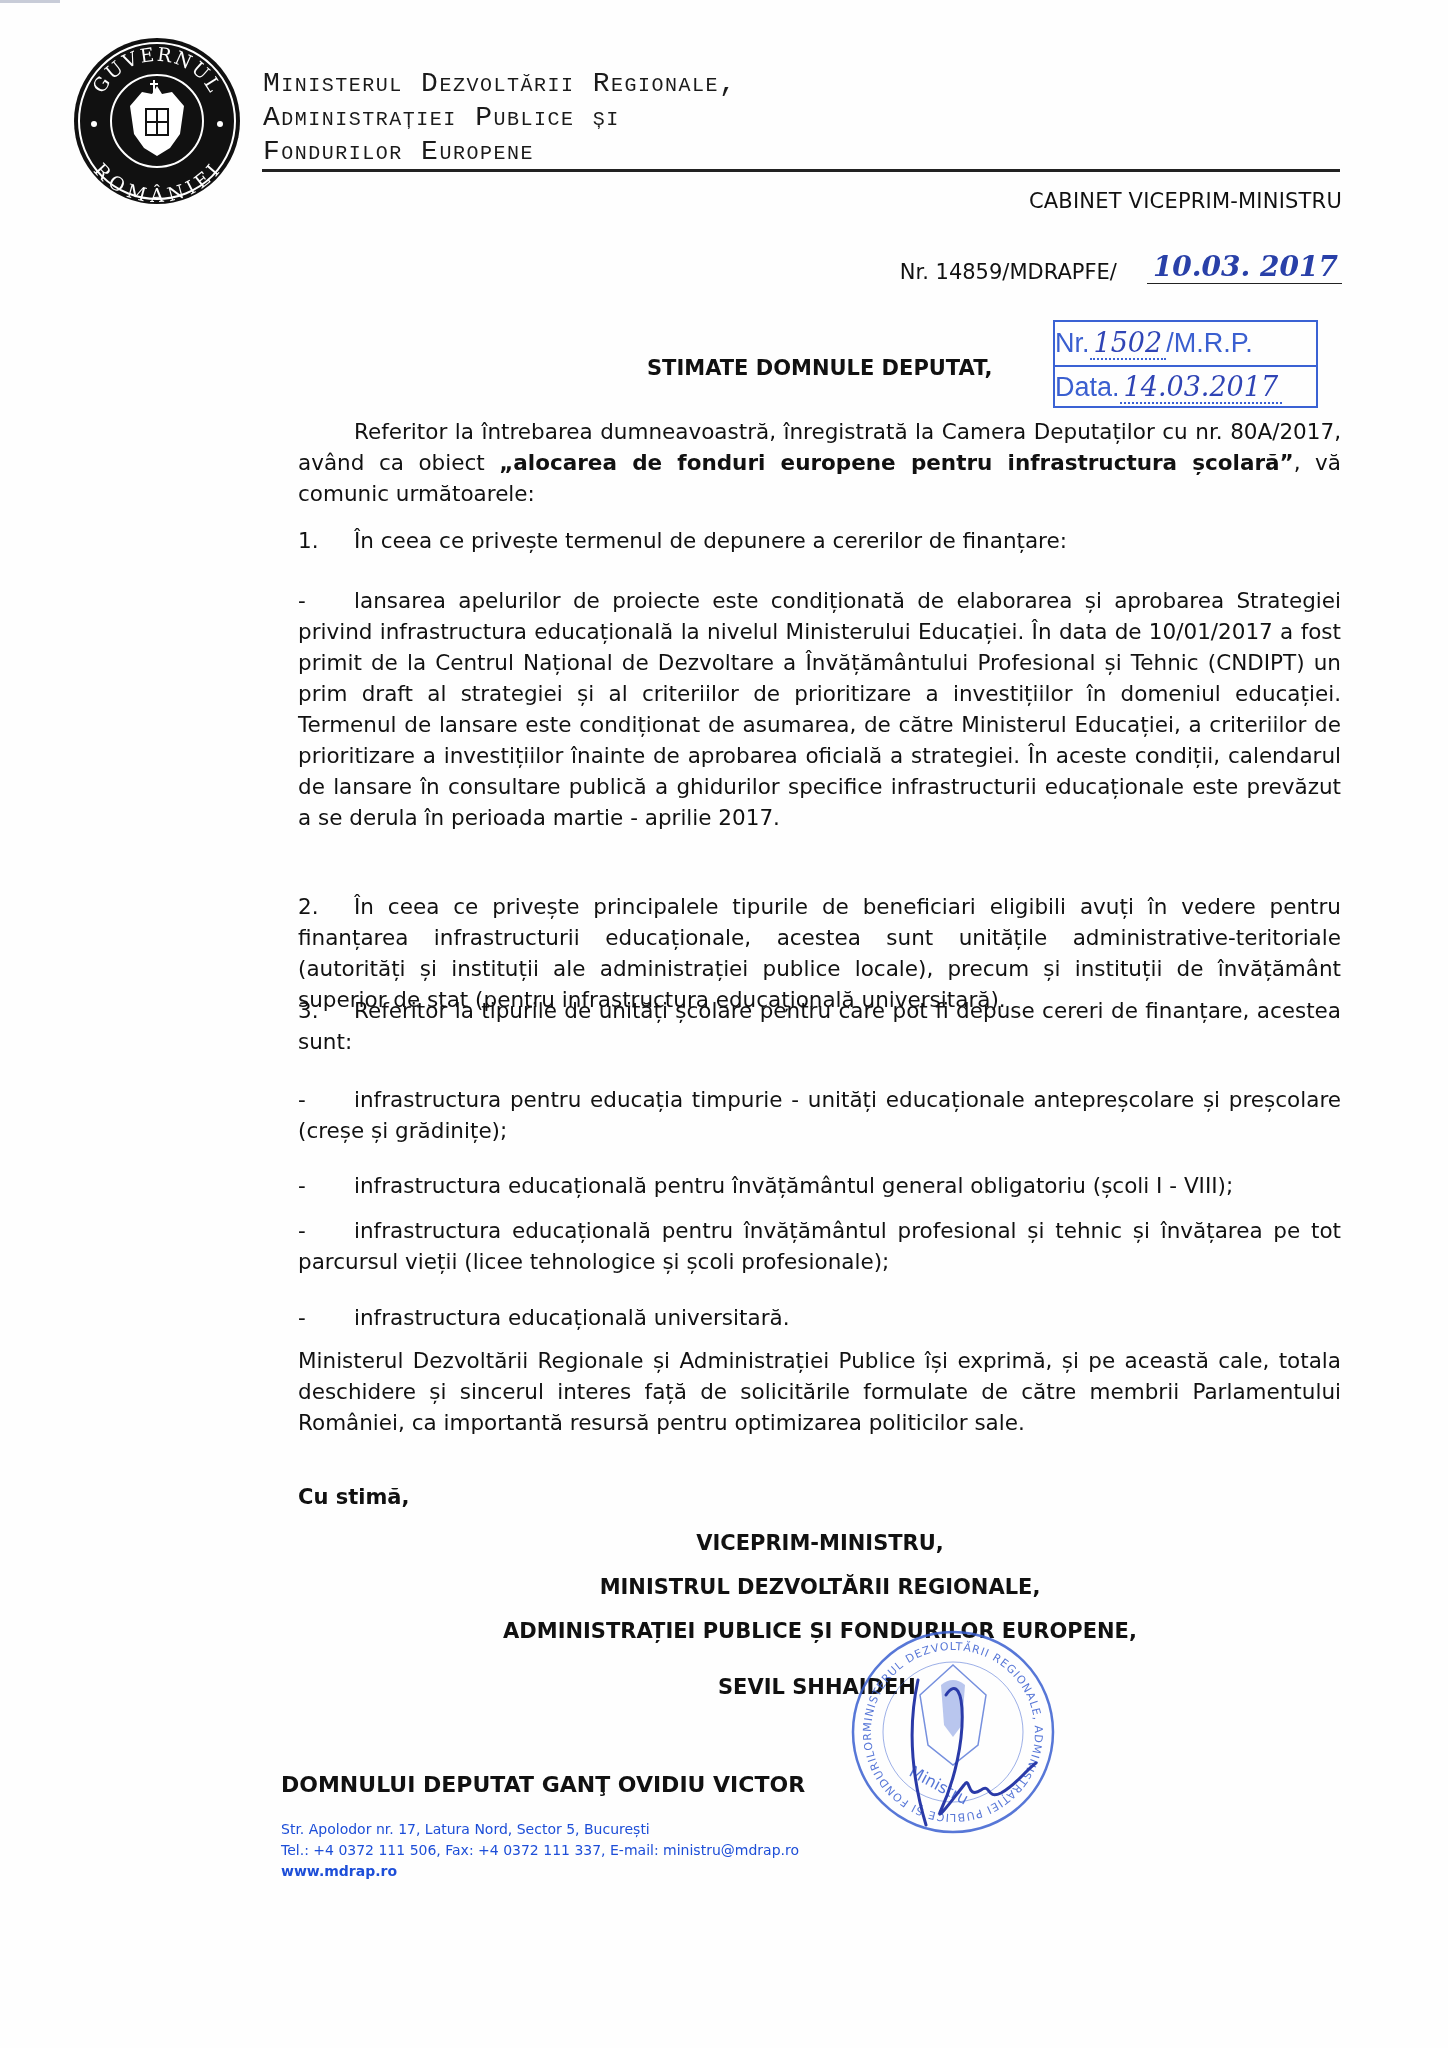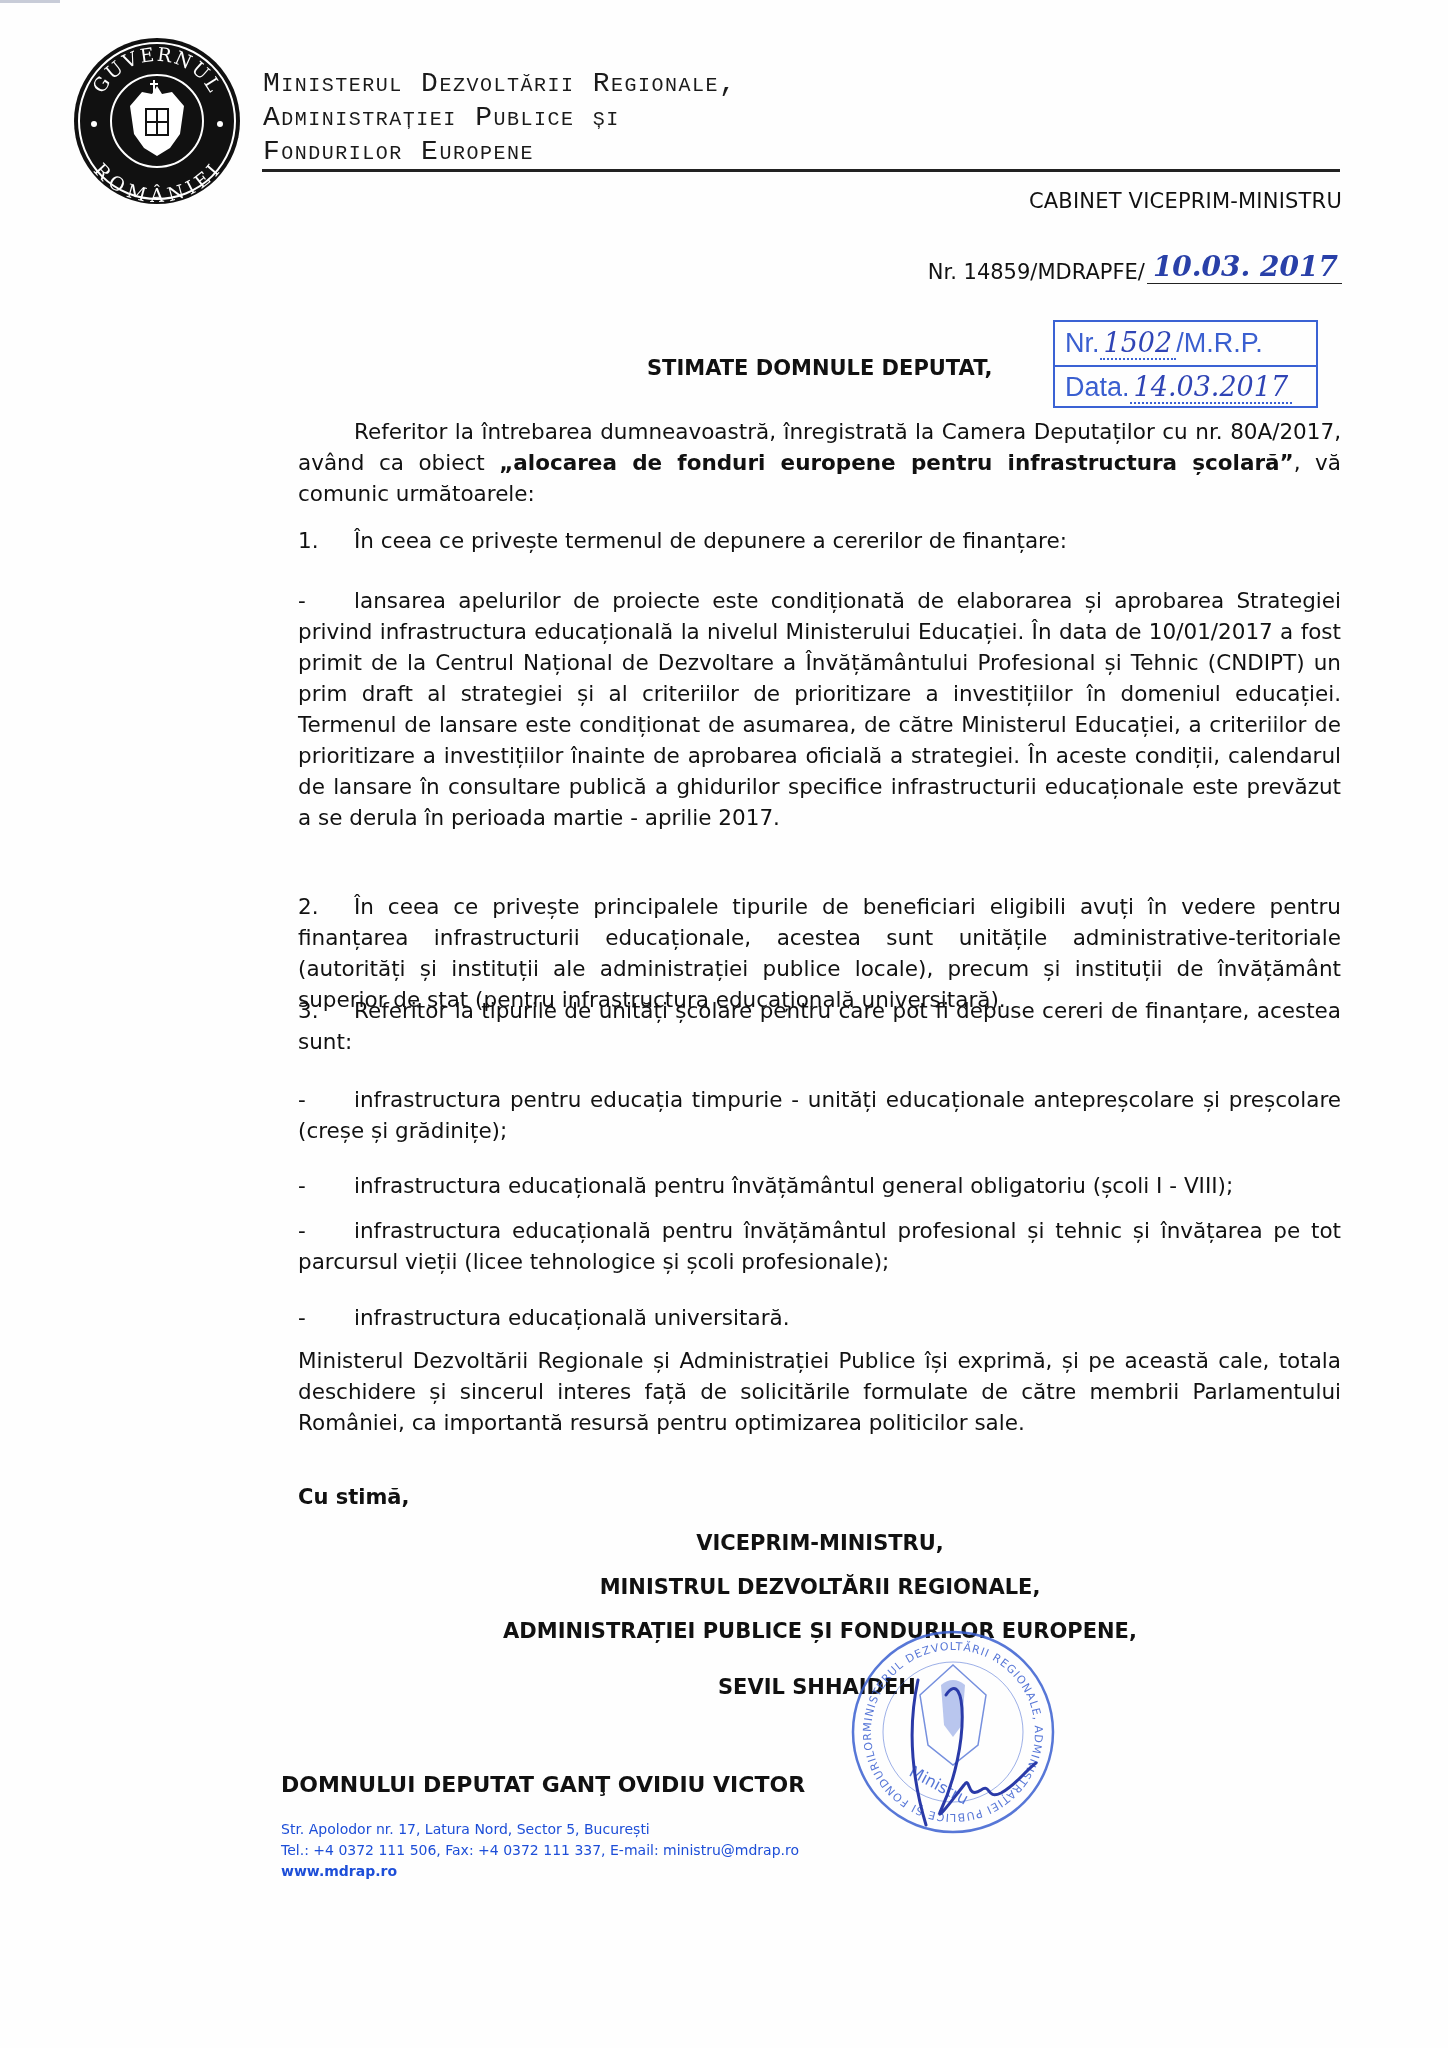--- a/index.html
+++ b/index.html
@@ -8,26 +8,26 @@
 
     .page { position: absolute; left: 0; top: 0; width: 1448px; height: 2048px; background: #fefefe; }
 
     
     .logo { position: absolute; left: 72px; top: 36px; width: 170px; height: 170px; }
     .ministry-name { position: absolute; left: 263px; top: 67px; font-family: Liberation Mono, monospace; font-size: 28px; line-height: 34px; letter-spacing: 1.5px; color: #1a1a1a; font-variant: small-caps; }
     .ministry-name div { white-space: nowrap; }
     .head-rule { position: absolute; left: 262px; top: 169px; width: 1078px; height: 3px; background: #222; }
 
     .cabinet { position: absolute; right: 106px; top: 189px; font-size: 21px; font-weight: 500; letter-spacing: 0.2px; }
-    .ref-line { position: absolute; right: 106px; top: 252px; font-size: 21px; display: flex; align-items: flex-end; }
+    .ref-line { position: absolute; right: 106px; top: 252px; font-size: 21px; display: flex; align-items: flex-end; gap: 28px; }
     .ref-line .hand { font-family: "DejaVu Serif", serif; font-style: italic; color: #2940a8; font-size: 28px; border-bottom: 1.5px solid #222; padding: 0 4px 1px 6px; margin-left: 2px; line-height: 30px; font-weight: bold; }
 
     
     .stamp { position: absolute; left: 1053px; top: 320px; width: 265px; height: 88px; border: 2px solid #3a62d4; color: #3a5fd0; font-family: "Liberation Sans", sans-serif; }
-    .stamp .row { height: 43px; display: flex; align-items: center; padding-left: 10px; font-size: 27px; }
+    .stamp .row { height: 43px; display: flex; align-items: center; font-size: 27px; }
     .stamp .row + .row { border-top: 2px solid #3a62d4; }
     .stamp .hw { font-family: "DejaVu Serif", serif; font-style: italic; color: #2f44b5; border-bottom: 2px dotted #3a62d4; padding: 0 4px; }
 
     .salutation { position: absolute; left: 647px; top: 356px; font-size: 21px; font-weight: bold; }
 
     
     .body { position: absolute; left: 298px; width: 1043px; font-size: 21.5px; line-height: 31px; text-align: justify; }
     .body p { margin: 0; }
     .indent { text-indent: 56px; }
     .bullet { position: relative; text-indent: 56px; }

